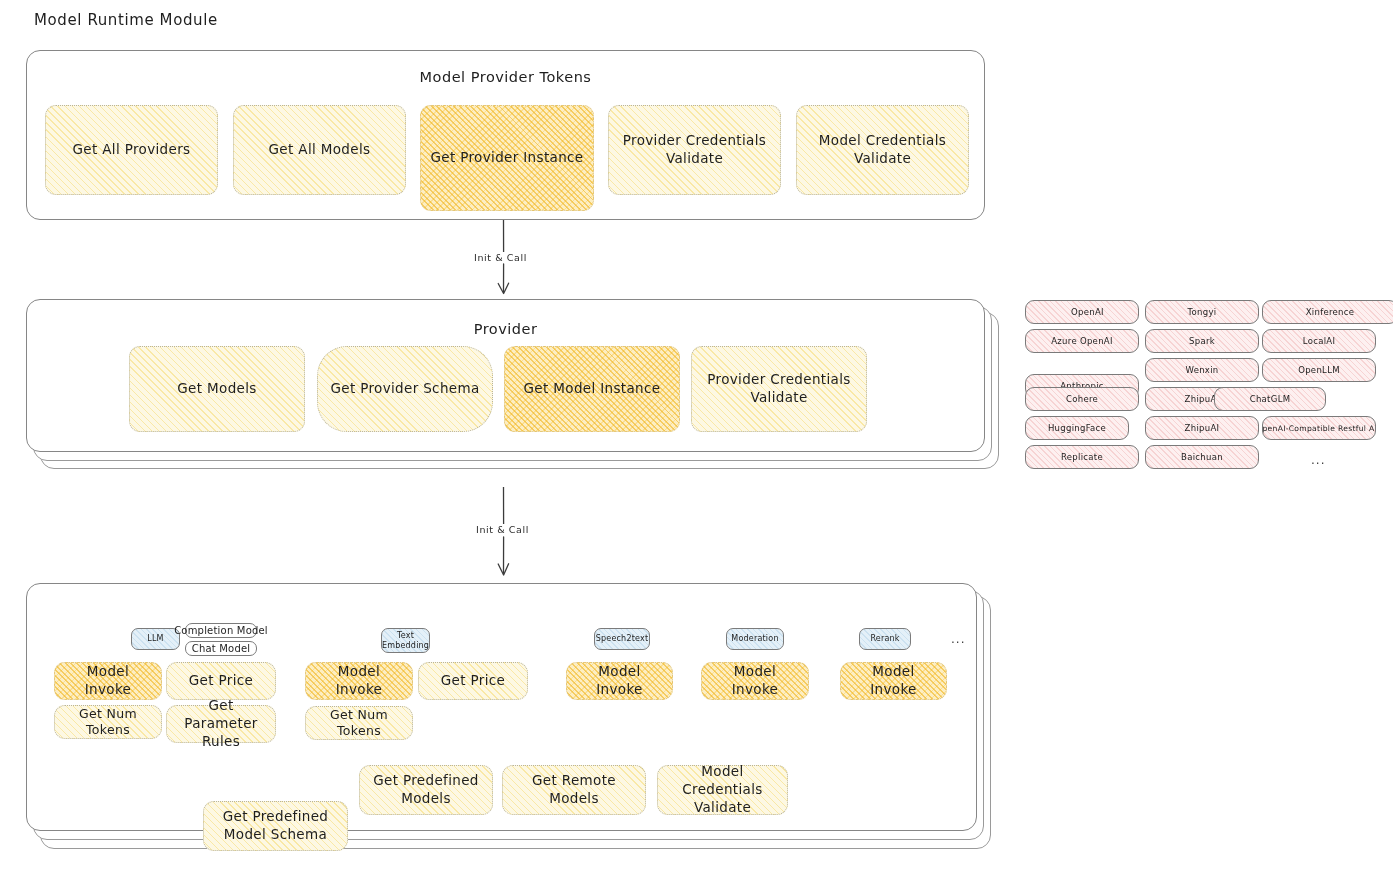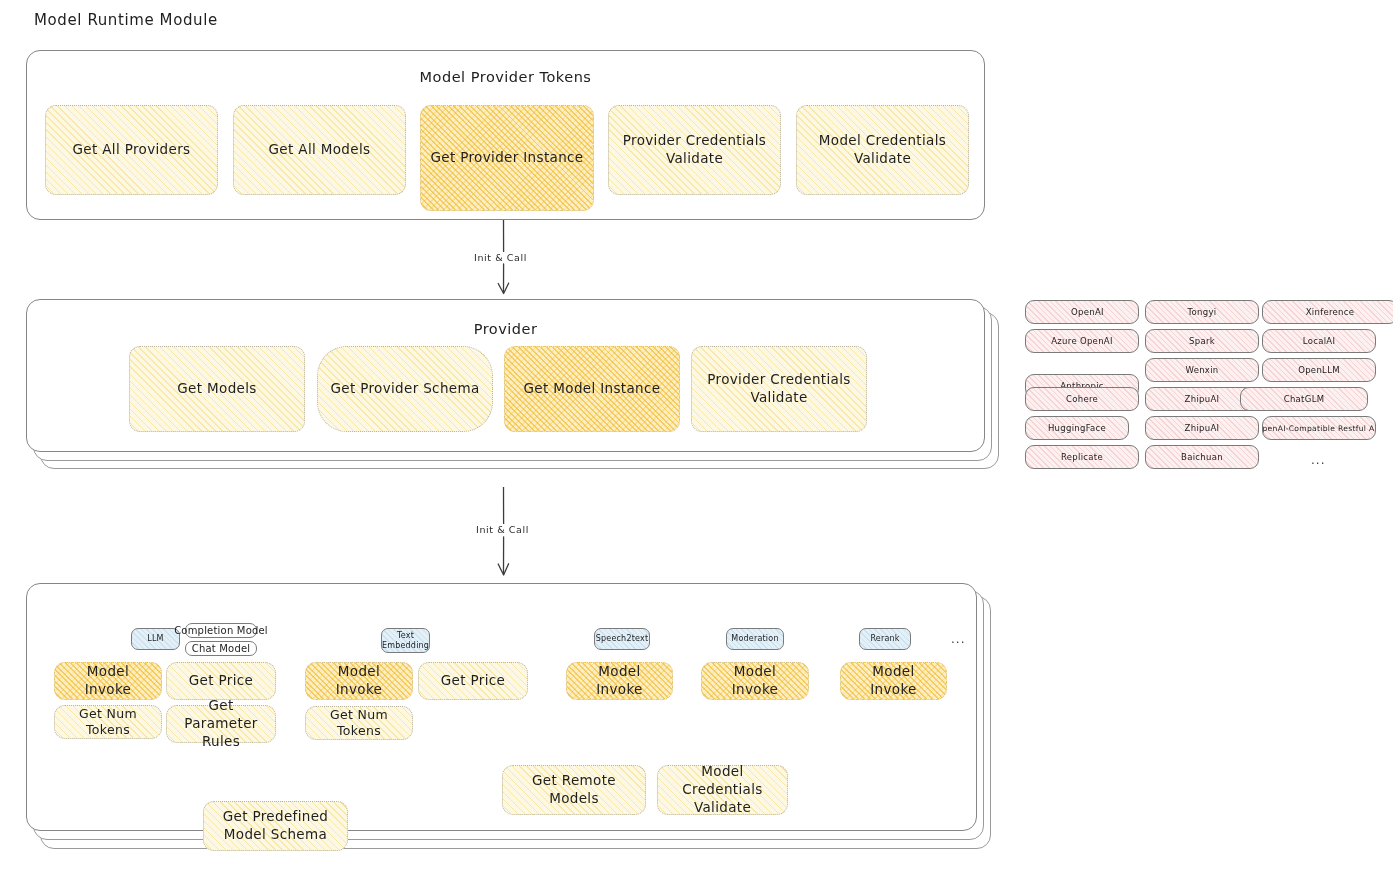--- a/index.html
+++ b/index.html
@@ -205,21 +205,21 @@
     <div class="pchip" style="left:1145px;top:300px;width:114px;height:24px;">Tongyi</div>
     <div class="pchip" style="left:1145px;top:329px;width:114px;height:24px;">Spark</div>
     <div class="pchip" style="left:1145px;top:358px;width:114px;height:24px;">Wenxin</div>
     <div class="pchip" style="left:1145px;top:387px;width:114px;height:24px;">ZhipuAI</div>
     <div class="pchip" style="left:1145px;top:416px;width:114px;height:24px;">ZhipuAI</div>
     <div class="pchip" style="left:1145px;top:445px;width:114px;height:24px;">Baichuan</div>
 
     <div class="pchip" style="left:1262px;top:300px;width:136px;height:24px;">Xinference</div>
     <div class="pchip" style="left:1262px;top:329px;width:114px;height:24px;">LocalAI</div>
     <div class="pchip" style="left:1262px;top:358px;width:114px;height:24px;">OpenLLM</div>
-    <div class="pchip" style="left:1240px;top:387px;width:128px;height:24px;">ChatGLM</div>
+    <div class="pchip" style="left:1214px;top:387px;width:112px;height:24px;">ChatGLM</div>
     <div class="pchip" style="left:1262px;top:416px;width:114px;height:24px;font-size:7.6px;">OpenAI-Compatible Restful API</div>
     <div class="ellipsis-mark" style="left:1311px;top:453px;">...</div>
   </div>
 
   <div class="arrow-wrap" style="left:482px;top:487px;width:44px;height:96px;z-index:4;">
     <svg width="44" height="96" viewBox="0 0 44 96">
       <path d="M21.5 0 L21.6 38 M21.6 50 L21.5 86" stroke="#3b3b3b" stroke-width="1.3" fill="none" stroke-linecap="round"></path>
       <path d="M16.2 77 L21.6 88 L26.6 76.8" stroke="#3b3b3b" stroke-width="1.3" fill="none" stroke-linecap="round" stroke-linejoin="round"></path>
     </svg>
   </div>
@@ -246,16 +246,17 @@
 
   <div class="opbox hot" style="left:305px;top:662px;width:108px;height:38px;z-index:3;">Model Invoke</div>
   <div class="opbox" style="left:418px;top:662px;width:110px;height:38px;z-index:3;">Get Price</div>
   <div class="opbox" style="left:305px;top:706px;width:108px;height:34px;font-size:12.5px;z-index:3;">Get Num Tokens</div>
 
   <div class="opbox hot" style="left:566px;top:662px;width:107px;height:38px;z-index:3;">Model Invoke</div>
   <div class="opbox hot" style="left:701px;top:662px;width:108px;height:38px;z-index:3;">Model Invoke</div>
   <div class="opbox hot" style="left:840px;top:662px;width:107px;height:38px;z-index:3;">Model Invoke</div>
 
   <div class="opbox" style="left:203px;top:765px;width:145px;height:50px;z-index:3;margin-top:36px;">Get Predefined Model Schema</div>
+  <div class="opbox" style="left:359px;top:765px;width:134px;height:50px;z-index:3;">Get Predefined Models</div>
   <div class="opbox" style="left:502px;top:765px;width:144px;height:50px;z-index:3;">Get Remote Models</div>
   <div class="opbox" style="left:657px;top:765px;width:131px;height:50px;z-index:3;">Model Credentials Validate</div>
 
 </div>
 
 </body></html>

